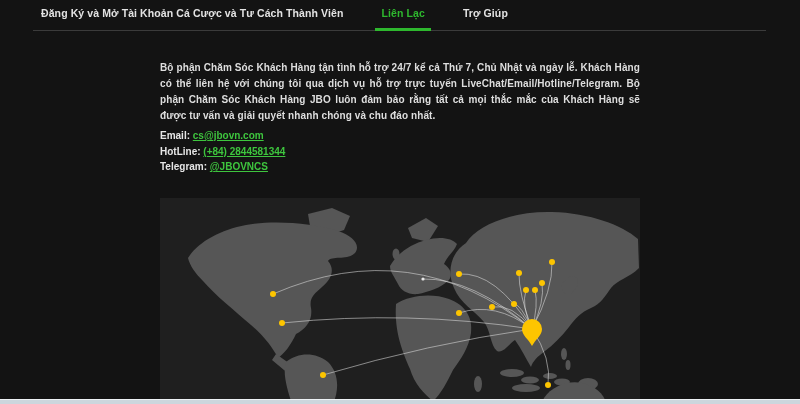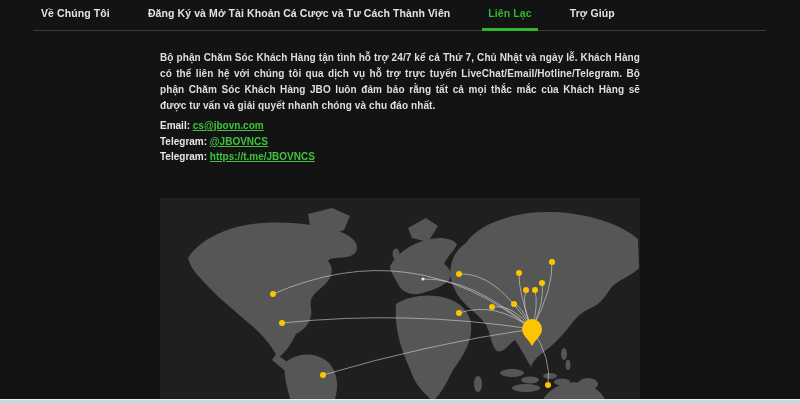--- a/index.html
+++ b/index.html
@@ -19,21 +19,21 @@
   .nav-item{
     position:relative;color:#e3e3e3;font-size:10.5px;font-weight:700;
     padding:0 6px 11px 6px;white-space:nowrap;cursor:pointer;letter-spacing:.1px;
   }
   .nav-item.active{color:var(--accent,#2eb82e);}
   .nav-item.active::after{
     content:"";position:absolute;left:0;right:0;bottom:-1px;height:3px;
     background:var(--accent,#2eb82e);
   }
   
-  .content{position:absolute;left:160px;top:50px;width:480px;}
+  .content{position:absolute;left:160px;top:60px;width:480px;}
   .support-paragraph{
     margin:0;color:#dedede;font-size:10px;font-weight:600;
     line-height:16px;text-align:justify;letter-spacing:.1px;
   }
   .contact{margin-top:4px;}
   .contact-line{font-size:10px;line-height:15.5px;color:#e6e6e6;font-weight:700;}
   .contact-line a{
     color:var(--link,#3ec53e);text-decoration:underline;font-weight:700;cursor:pointer;
   }
   
@@ -46,41 +46,40 @@
   .h-scrollbar{
     position:absolute;left:0;right:0;top:399px;height:5px;
     background:var(--sb,#ccd6dd);border-top:1px solid #eef2f5;box-sizing:border-box;
     z-index:5;
   }
 </style>
 </head>
 <body>
 
 <nav class="nav">
-  <div class="nav-item">Về Chúng Tôi</div>
   <div class="nav-item">Đăng Ký và Mở Tài Khoản Cá Cược và Tư Cách Thành Viên</div>
   <div class="nav-item active">Liên Lạc</div>
   <div class="nav-item">Trợ Giúp</div>
 </nav>
 
 <main class="content">
   <p class="support-paragraph">Bộ phận Chăm Sóc Khách Hàng tận tình hỗ trợ 24/7 kể cả Thứ 7, Chủ Nhật và ngày lễ. Khách Hàng có thể liên hệ với chúng tôi qua dịch vụ hỗ trợ trực tuyến LiveChat/Email/Hotline/Telegram. Bộ phận Chăm Sóc Khách Hàng JBO luôn đảm bảo rằng tất cả mọi thắc mắc của Khách Hàng sẽ được tư vấn và giải quyết nhanh chóng và chu đáo nhất.</p>
 
   <div class="contact">
     <div class="contact-line">
       <span>Email:</span>
       <a>cs@jbovn.com</a>
     </div>
     <div class="contact-line">
-      <span>Telegram:</span>
-      <a>@JBOVNCS</a>
+      <span>HotLine:</span>
+      <a>(+84) 2844581344</a>
     </div>
     <div class="contact-line">
       <span>Telegram:</span>
-      <a>https://t.me/JBOVNCS</a>
+      <a>@JBOVNCS</a>
     </div>
   </div>
 </main>
 
 <div class="map-wrap" style="background: rgb(31, 31, 31);">
   <svg width="480" height="260" viewBox="0 0 480 260" xmlns="http://www.w3.org/2000/svg">
     <g fill="#565656">
 
       <path d="M148,16 L172,10 L190,18 L184,32 L166,38 L150,28 Z"></path>
 

